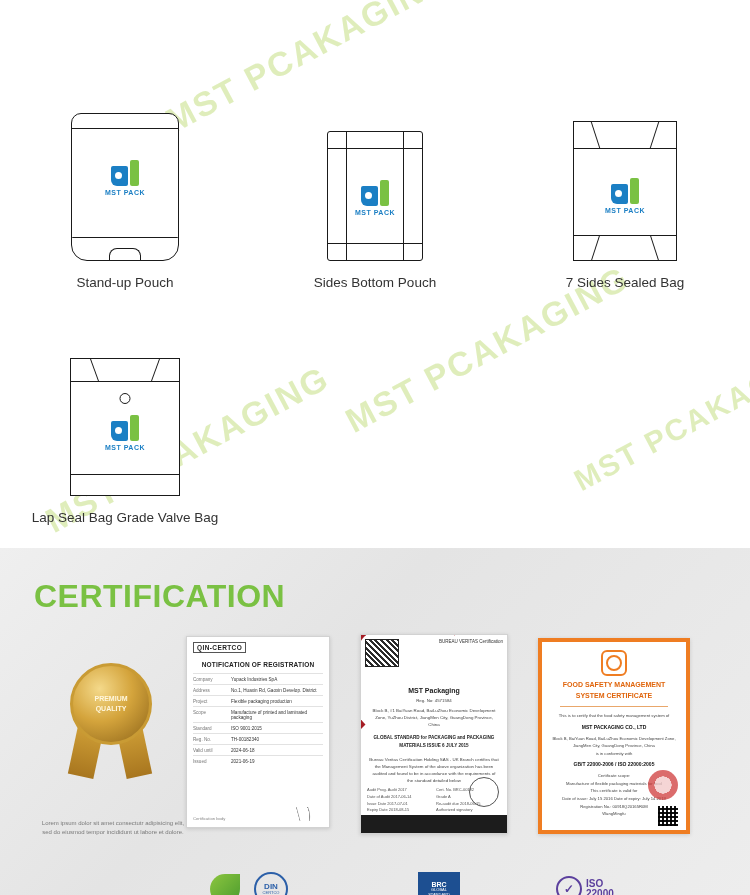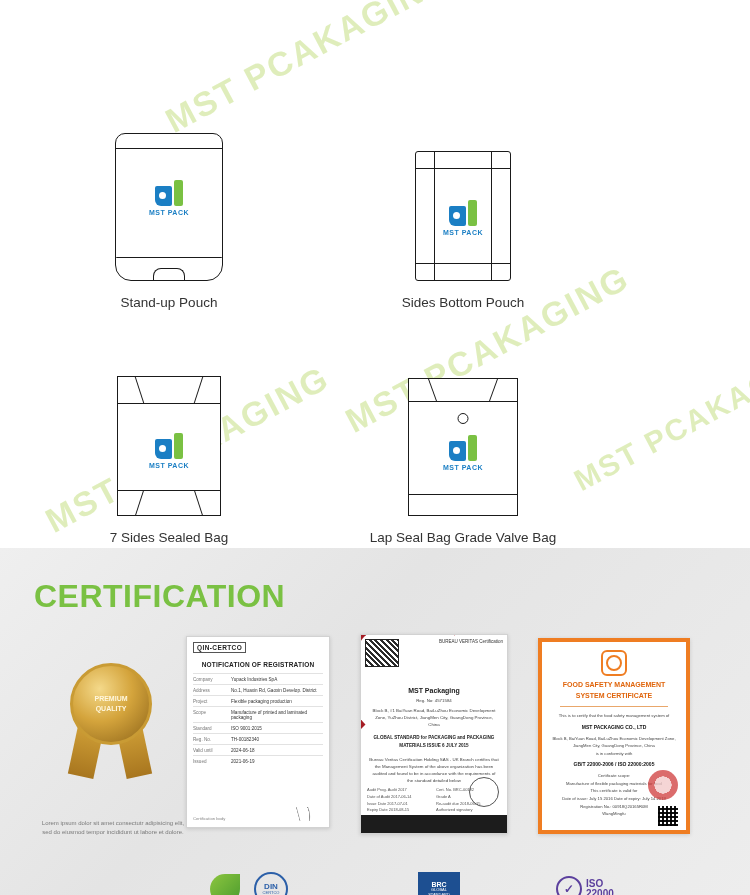--- a/index.html
+++ b/index.html
@@ -56,22 +56,21 @@
     width: 750px;
     display: flex;
     flex-wrap: wrap;
   }
   .cell {
     width: 250px;
     height: 235px;
     display: flex;
     flex-direction: column;
     align-items: center;
-    justify-content: flex-end;
-    margin-left: 44px;
+    justify-content: center;
   }
   .bagbox {
     height: 165px;
     display: flex;
     align-items: flex-end;
     justify-content: center;
   }
   .caption {
     margin-top: 14px;
     font-size: 13.5px;

